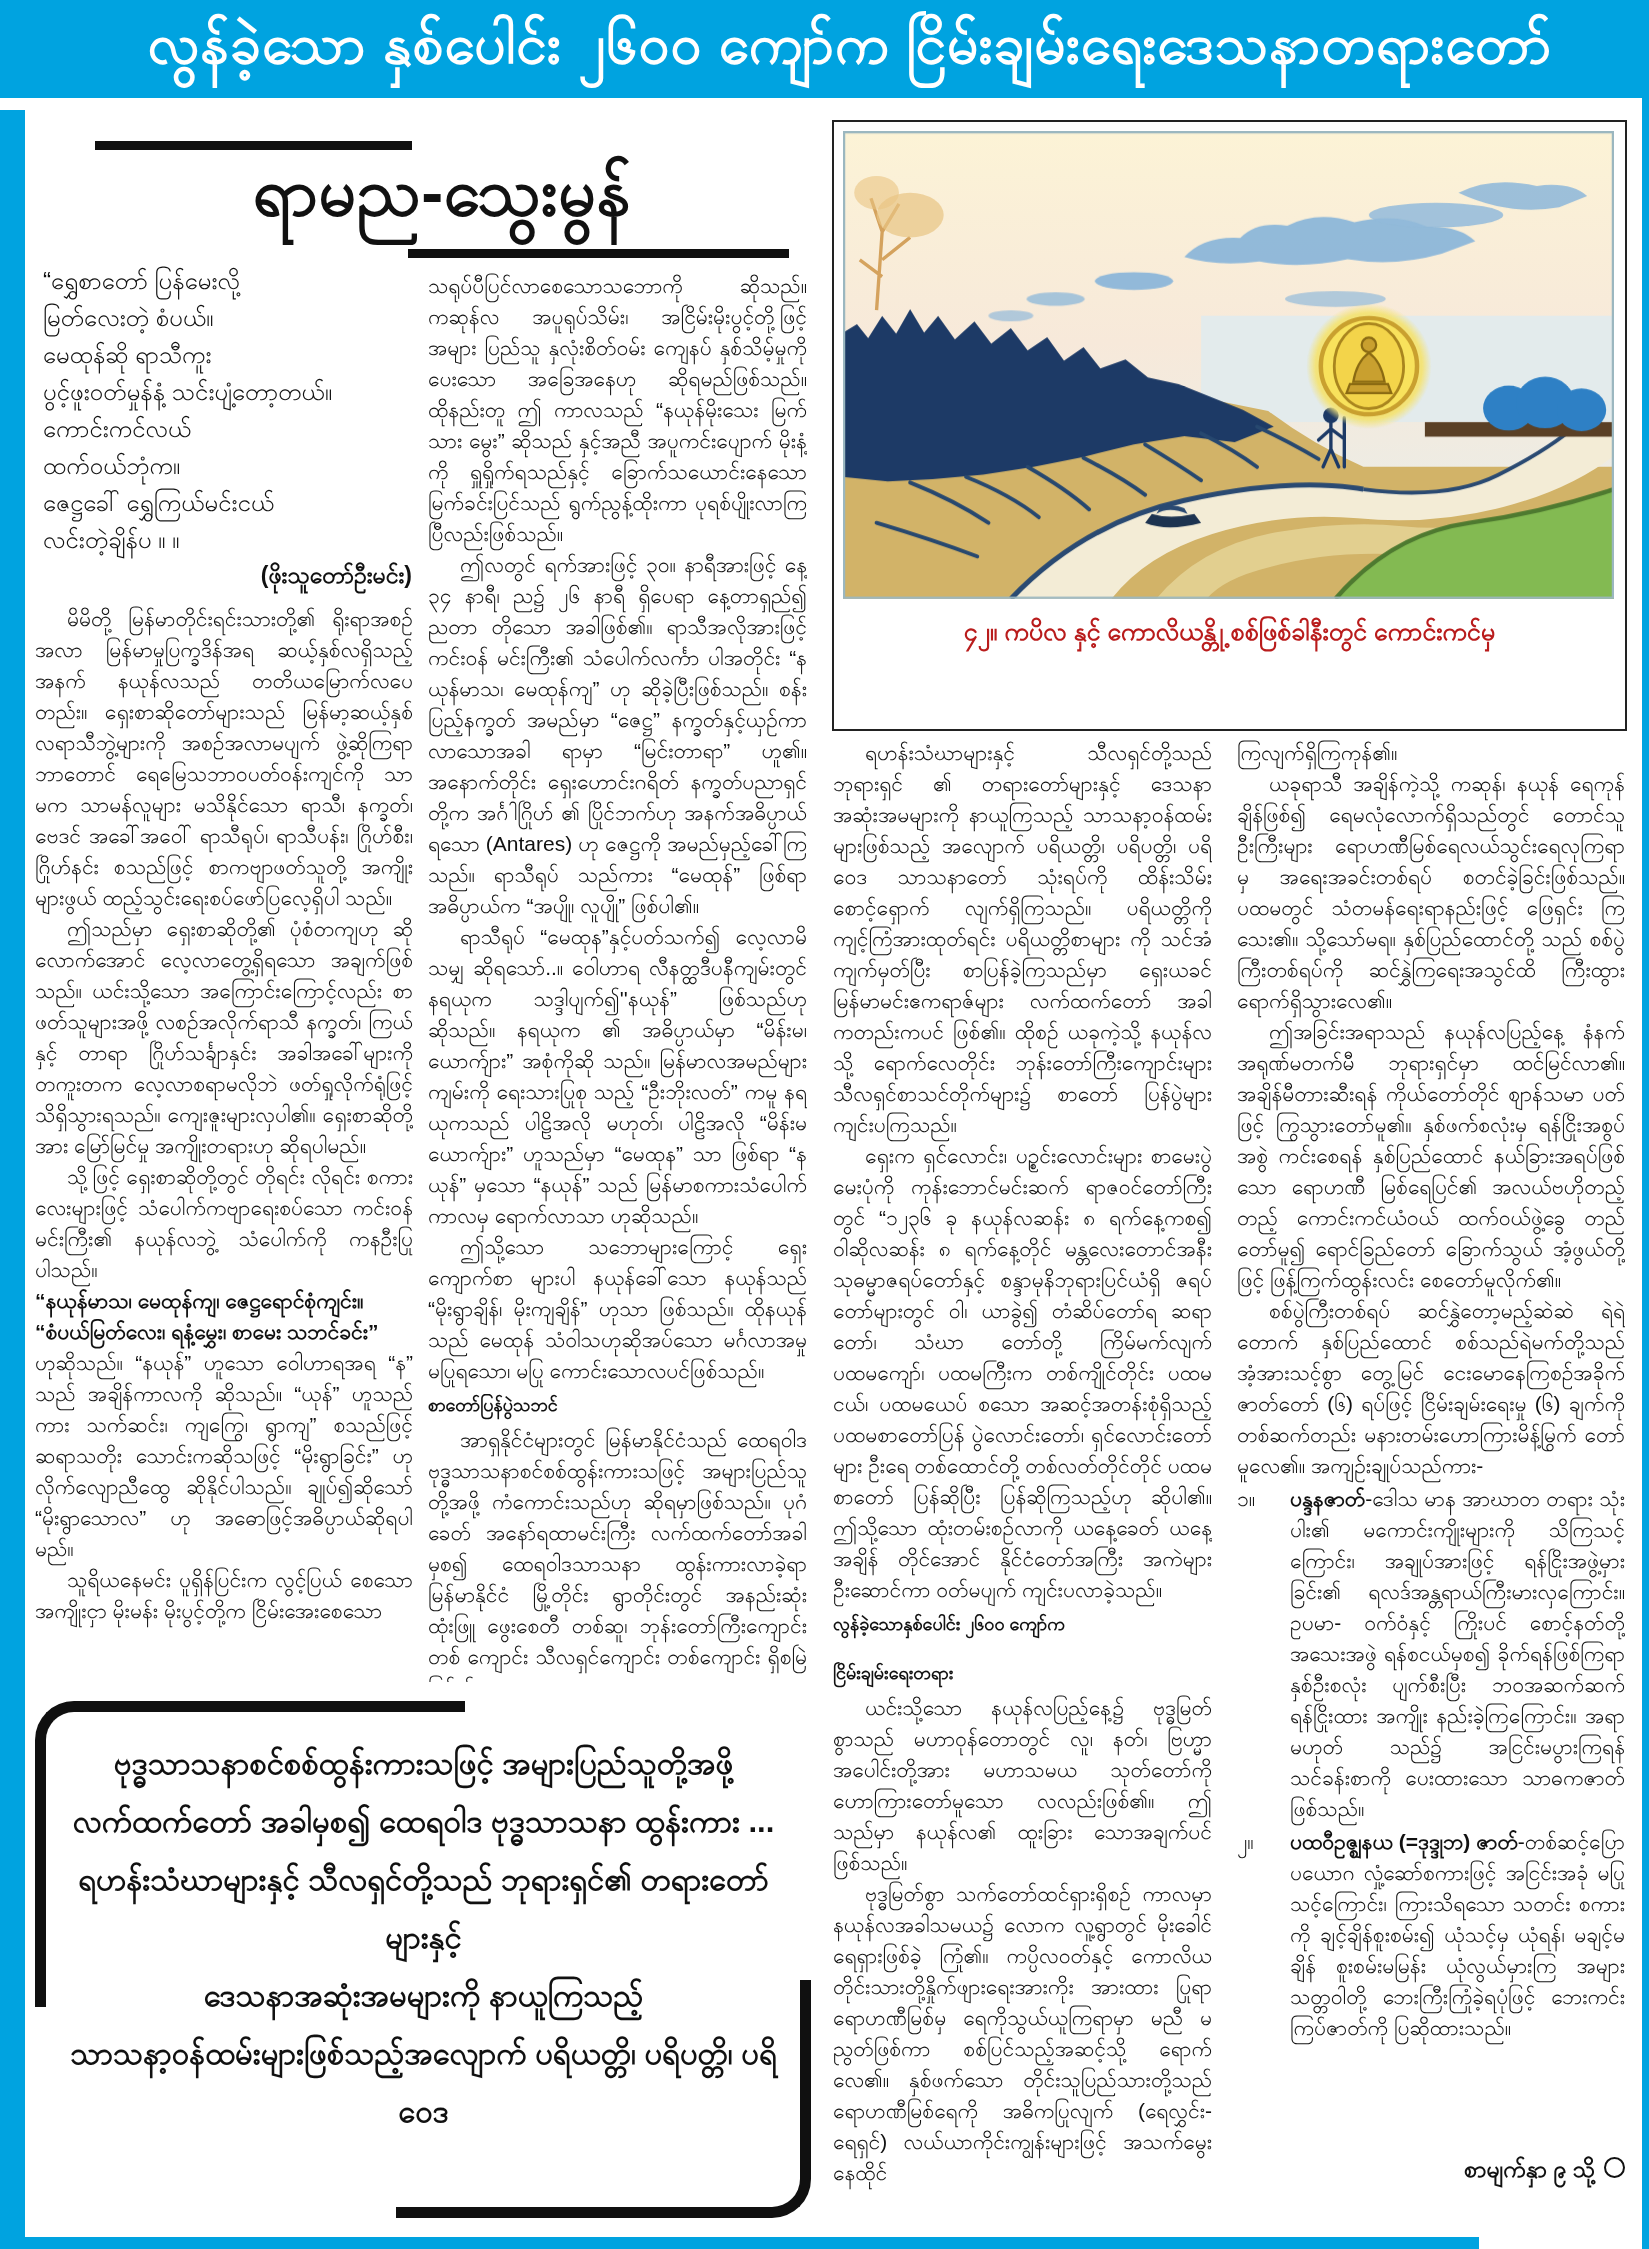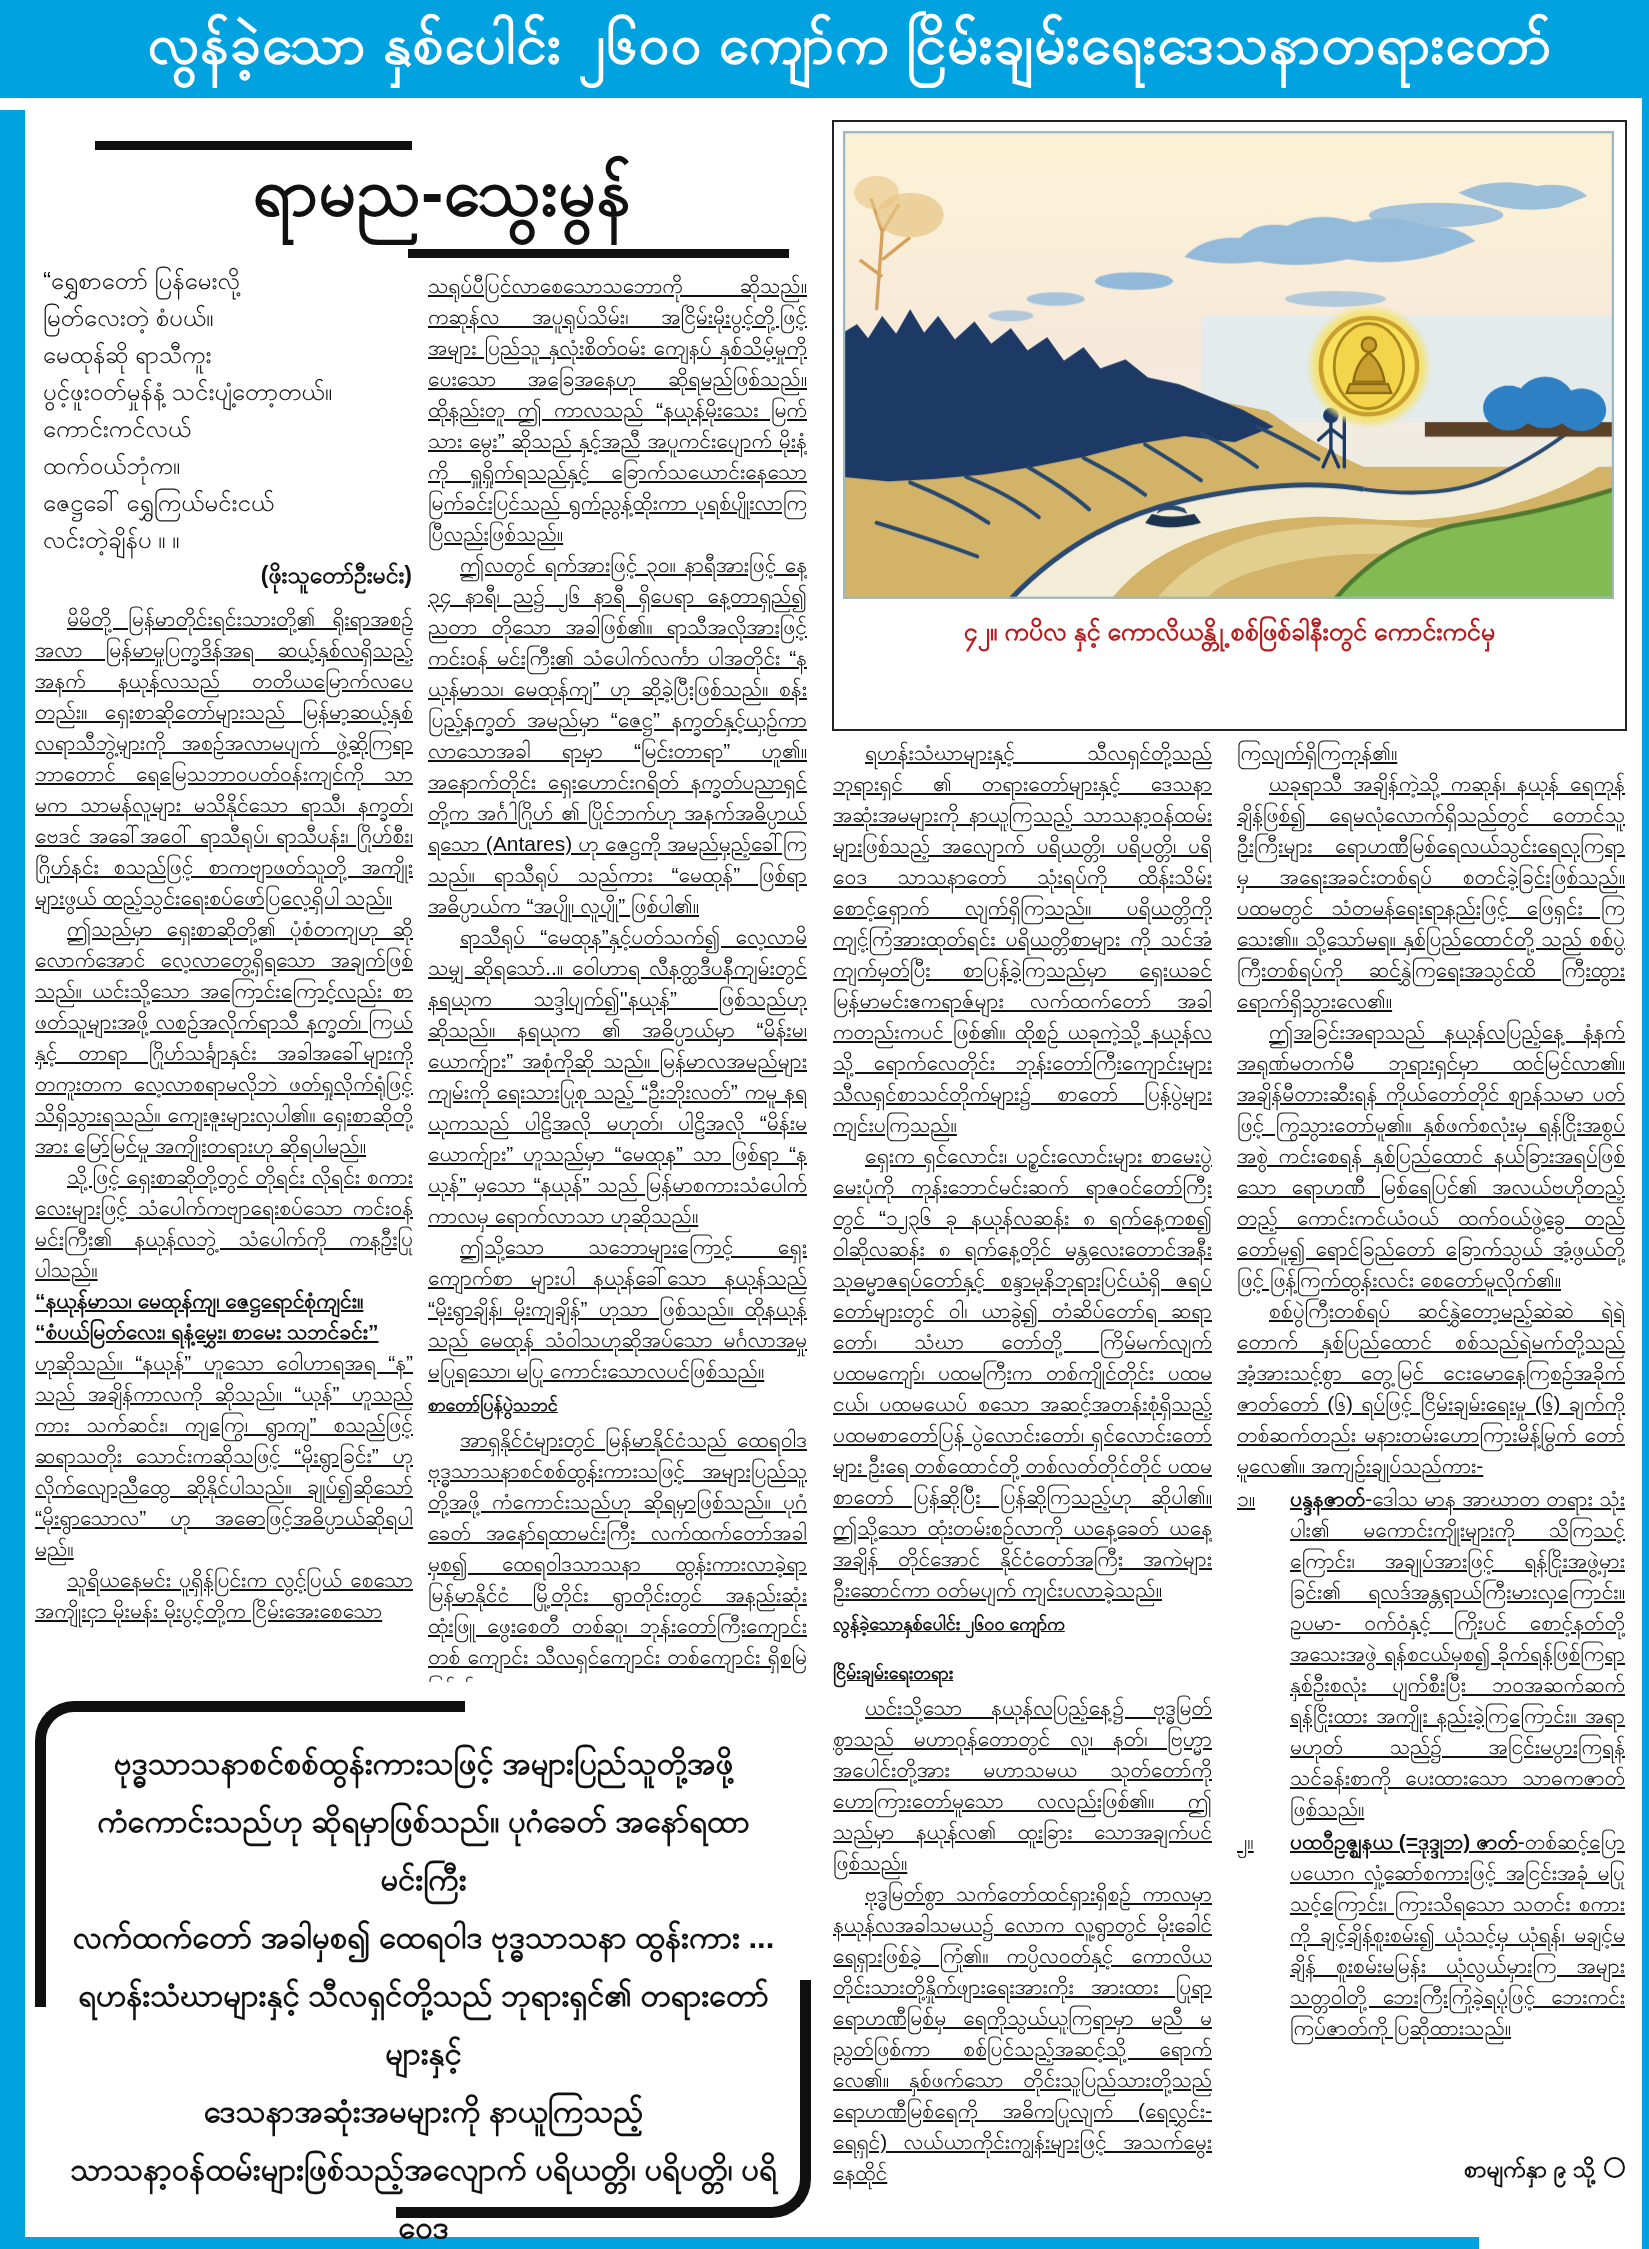--- a/index.html
+++ b/index.html
@@ -17,21 +17,21 @@
   .head-rule-a{position:absolute;left:0;top:6.7px;width:317px;height:9px;background:#101010;}
   .head-rule-b{position:absolute;left:313px;top:115px;width:381px;height:9px;background:#101010;}
   .head-title{position:absolute;left:0;top:15.7px;width:100%;text-align:center;
               font-size:66px;font-weight:bold;letter-spacing:0.6px;}
   
   .poem{position:absolute;left:43px;top:262px;width:368px;}
   .poem div{font-size:24px;line-height:37px;}
   .poem-attrib{position:absolute;left:43px;top:560px;width:369px;text-align:right;
                font-size:23px;font-weight:bold;}
   
-  .col{position:absolute;overflow:hidden;text-align:justify;text-decoration:underline;}
+  .col{position:absolute;overflow:hidden;text-align:justify;}
   .col p{margin:0;font-size:21px;line-height:31px;text-indent:32px;}
   .col p.noindent{text-indent:0;}
   .col .subhead{margin:3.4px 0 2.2px 0;font-size:18px;line-height:32px;font-weight:bold;text-indent:0;text-align:left;}
   .verse{font-size:22px;line-height:35px;font-weight:bold;text-align:left;}
   .col1{left:35px;top:603px;width:378px;height:1065px;}
   .col2{left:428px;top:270px;width:379px;height:1412px;}
   .col3{left:833px;top:737px;width:379px;height:1499px;}
   .col4{left:1237px;top:737px;width:388px;height:1395px;}
   .li-row{display:flex;margin-top:2.2px;}
   .li-num{flex:0 0 53px;font-size:21px;line-height:31px;}
@@ -222,21 +222,20 @@
       <div class="li-num">၂။</div>
       <div class="li-body"><span class="li-lead">ပထဝီဥဇ္ဈနယ (=ဒုဒ္ဒုဘ) ဇာတ်</span><span>-တစ်ဆင့်ပြော ပယောဂ လှုံ့ဆော်စကားဖြင့် အငြင်းအခုံ မပြုသင့်ကြောင်း၊ ကြားသိရသော သတင်း စကားကို ချင့်ချိန်စူးစမ်း၍ ယုံသင့်မှ ယုံရန်၊ မချင့်မချိန် စူးစမ်းမမြန်း ယုံလွယ်မှားကြ အများ သတ္တဝါတို့ ဘေးကြီးကြုံခဲ့ရပုံဖြင့် ဘေးကင်းကြပ်ဇာတ်ကို ပြဆိုထားသည်။</span></div>
     </div>
   </div>
 
   <div class="quote-box">
     <div class="qb-tl"></div>
     <div class="qb-br"></div>
     <div class="qb-text">
       <div>ဗုဒ္ဓသာသနာစင်စစ်ထွန်းကားသဖြင့် အများပြည်သူတို့အဖို့</div>
-      <div>ကံကောင်းသည်ဟု ဆိုရမှာဖြစ်သည်။  ပုဂံခေတ် အနော်ရထာမင်းကြီး</div>
       <div>လက်ထက်တော် အခါမှစ၍ ထေရဝါဒ ဗုဒ္ဓသာသနာ ထွန်းကား ...</div>
       <div>ရဟန်းသံဃာများနှင့် သီလရှင်တို့သည် ဘုရားရှင်၏ တရားတော်များနှင့်</div>
       <div>ဒေသနာအဆုံးအမများကို နာယူကြသည့်</div>
       <div>သာသနာ့ဝန်ထမ်းများဖြစ်သည့်အလျောက် ပရိယတ္တိ၊ ပရိပတ္တိ၊ ပရိဝေဒ</div>
 
     </div>
   </div>
 
   <div class="footer">
     <span>စာမျက်နှာ ၉ သို့</span><span class="ring"></span>

